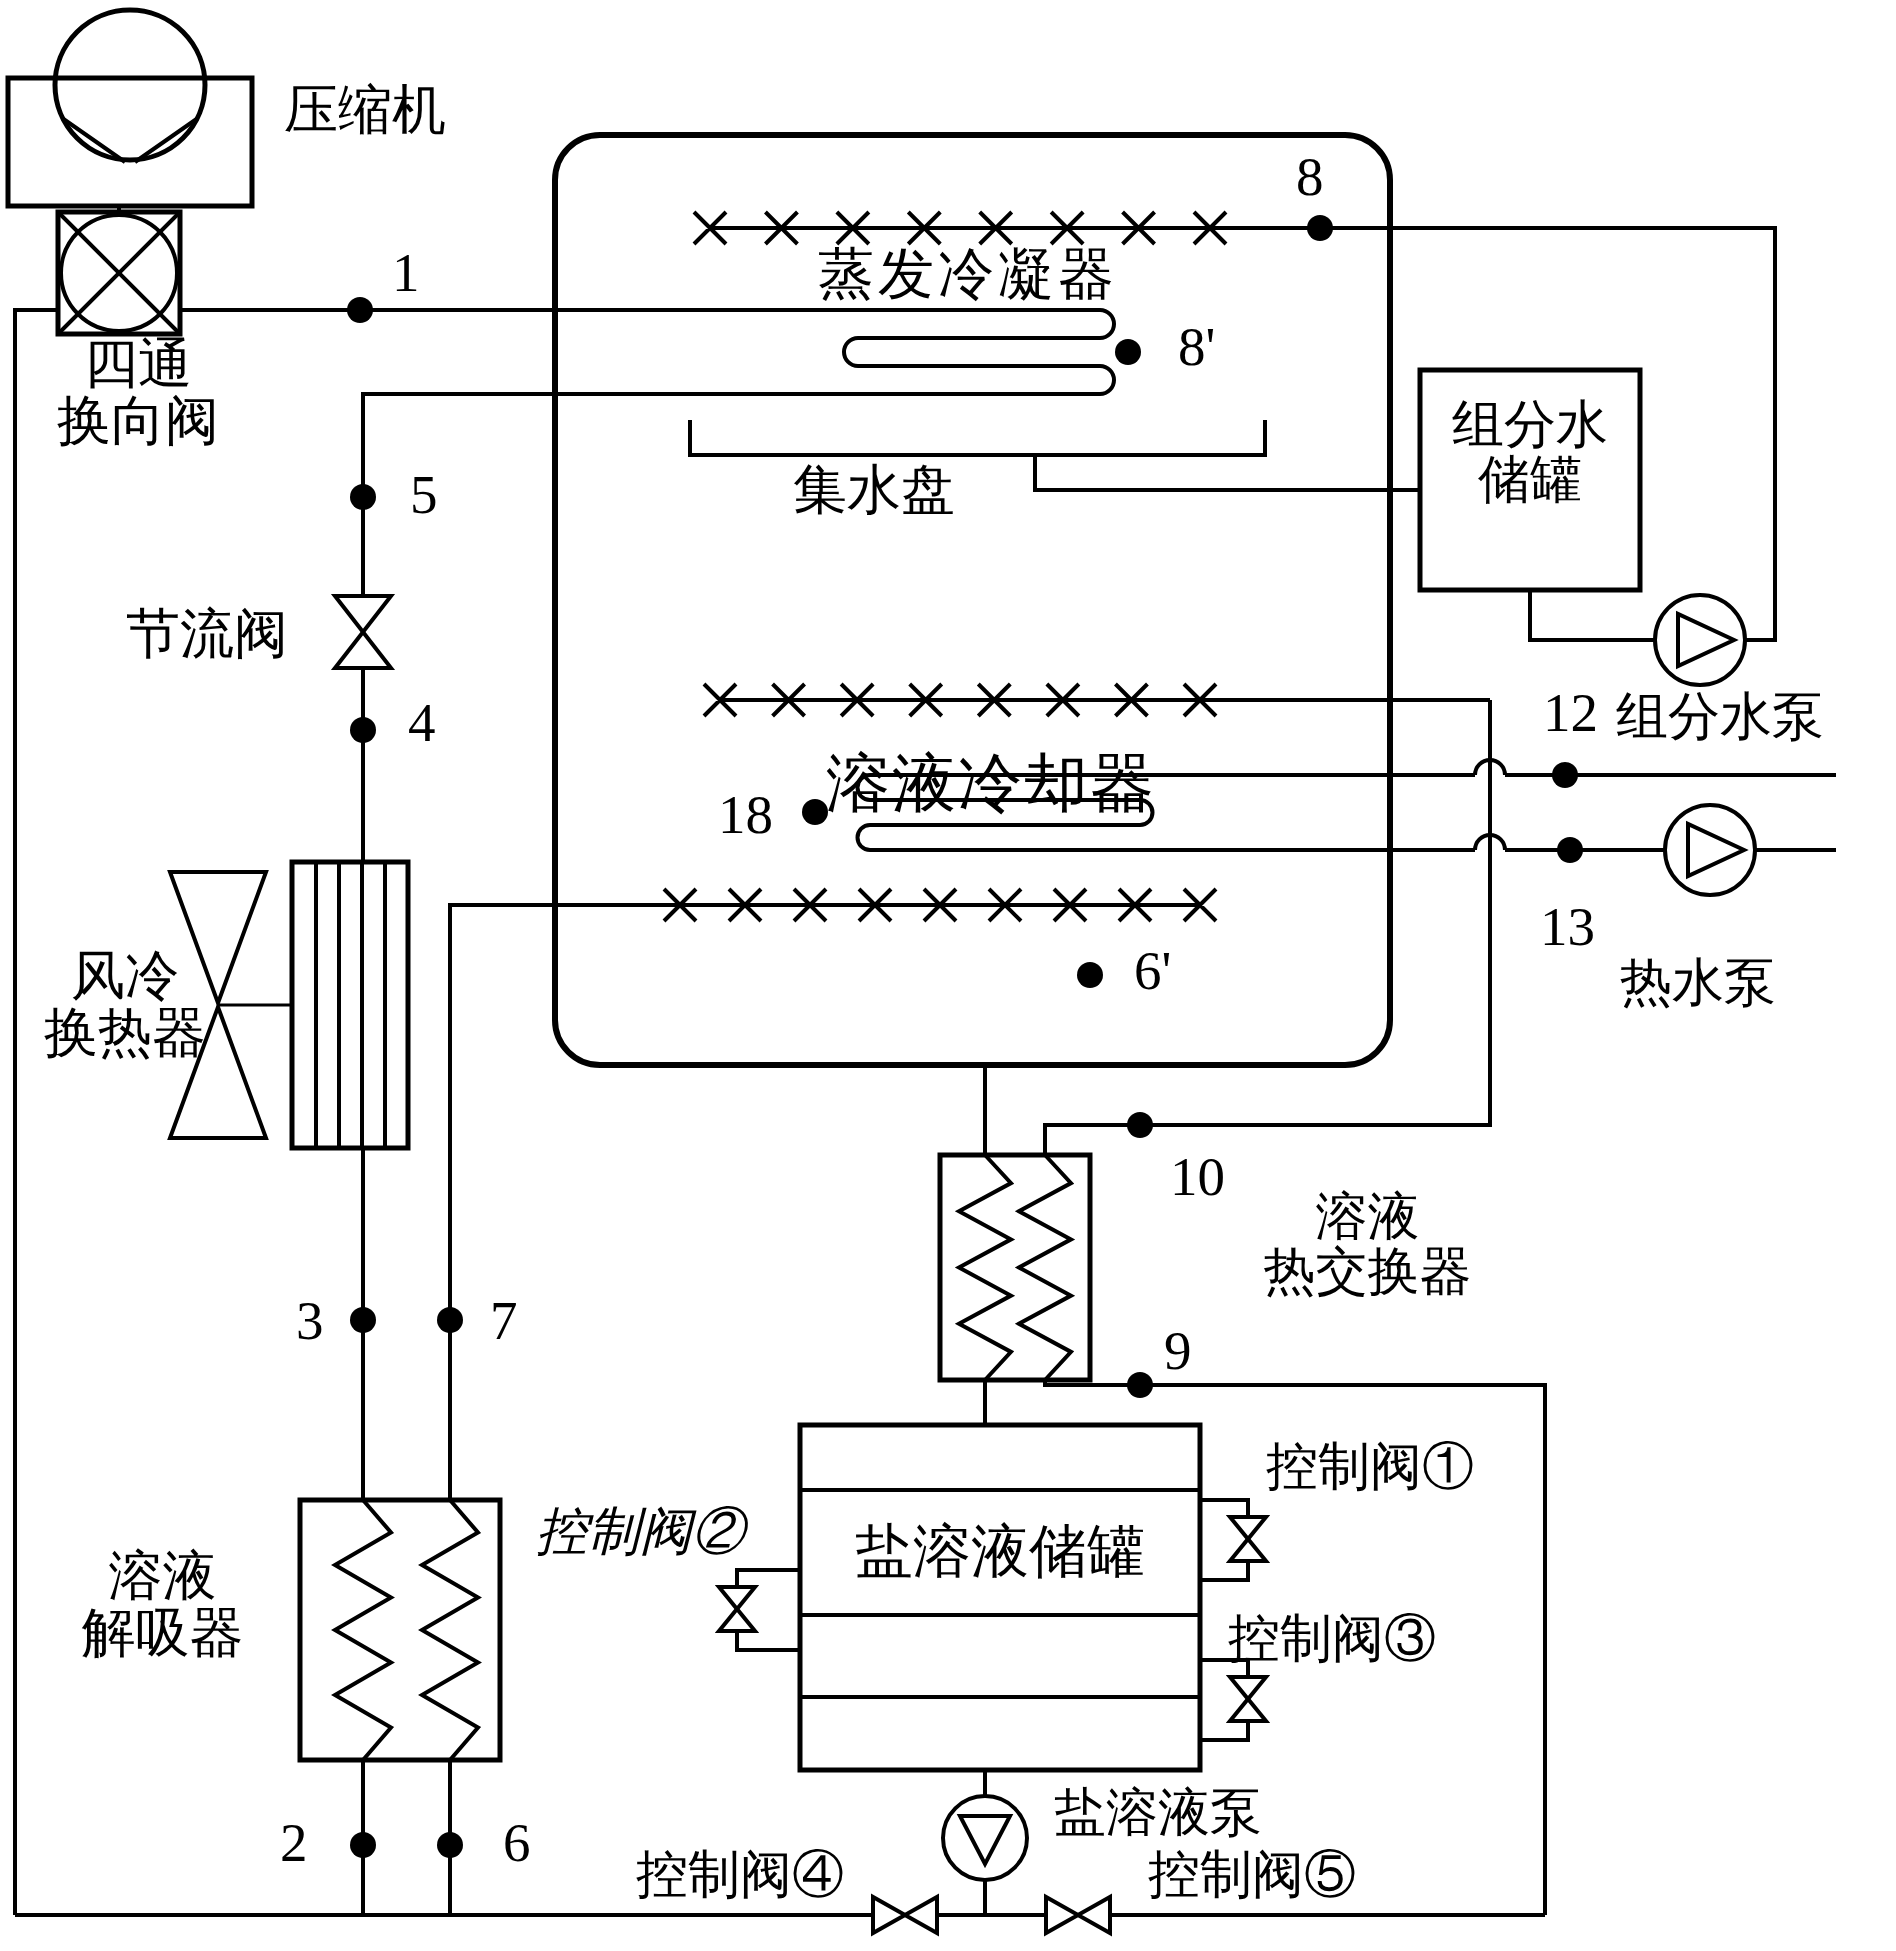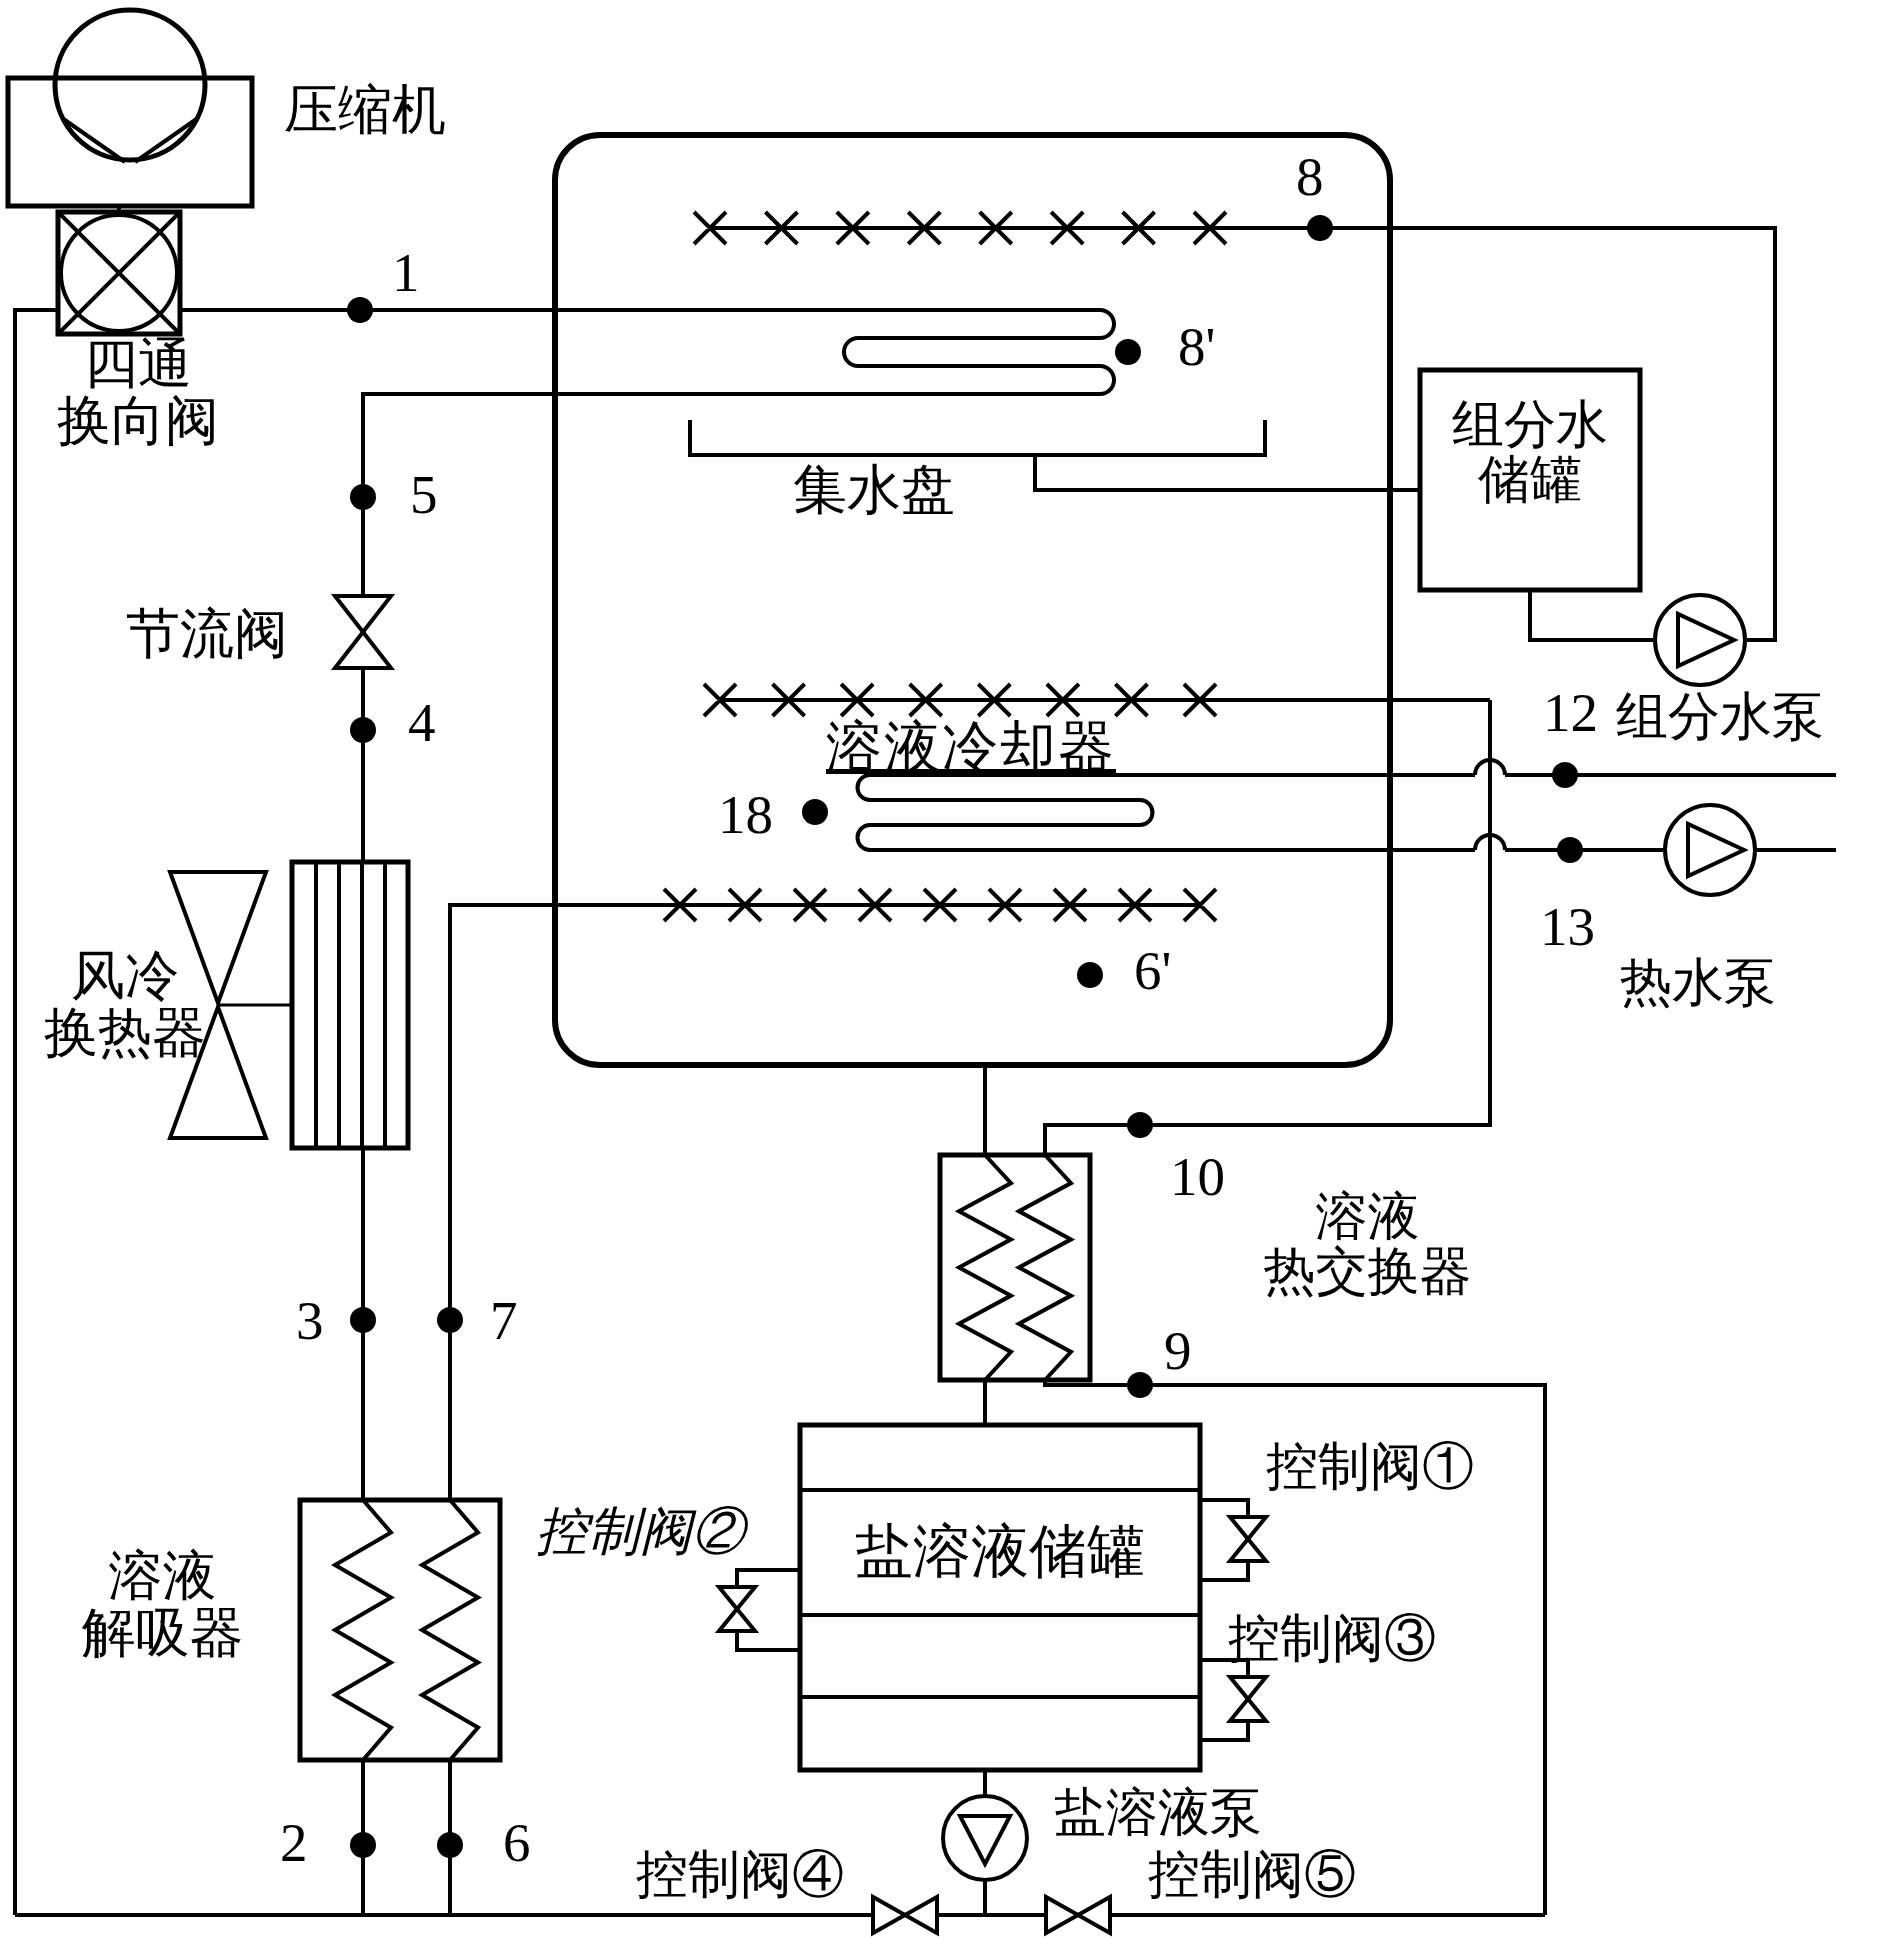--- a/index.html
+++ b/index.html
@@ -183,29 +183,30 @@
 <div class="lbl blk" style="left:0px;top:948px;width:250px;">
   <div>风冷</div>
   <div>换热器</div>
 </div>
 
 <div class="lbl blk" style="left:35px;top:1548px;width:255px;">
   <div>溶液</div>
   <div>解吸器</div>
 </div>
 
+<div class="lbl" style="left:818px;top:245px;font-size:56px;letter-spacing:4px;">蒸发冷凝器</div>
 
 <div class="lbl" style="left:793px;top:462px;">集水盘</div>
 
 <div class="lbl blk" style="left:1420px;top:398px;width:220px;font-size:52px;">
   <div>组分水</div>
   <div>储罐</div>
 </div>
 
-<div class="lbl" style="left:826px;top:718px;font-size:56px;letter-spacing:2px;text-decoration:underline;">溶液冷却器</div>
+<div class="lbl" style="left:826px;top:750px;font-size:64px;letter-spacing:2px;">溶液冷却器</div>
 
 <div class="lbl" style="left:1616px;top:690px;font-size:52px;">组分水泵</div>
 
 <div class="lbl" style="left:1620px;top:956px;font-size:52px;">热水泵</div>
 
 <div class="lbl blk" style="left:1235px;top:1190px;width:265px;font-size:52px;">
   <div>溶液</div>
   <div>热交换器</div>
 </div>
 

